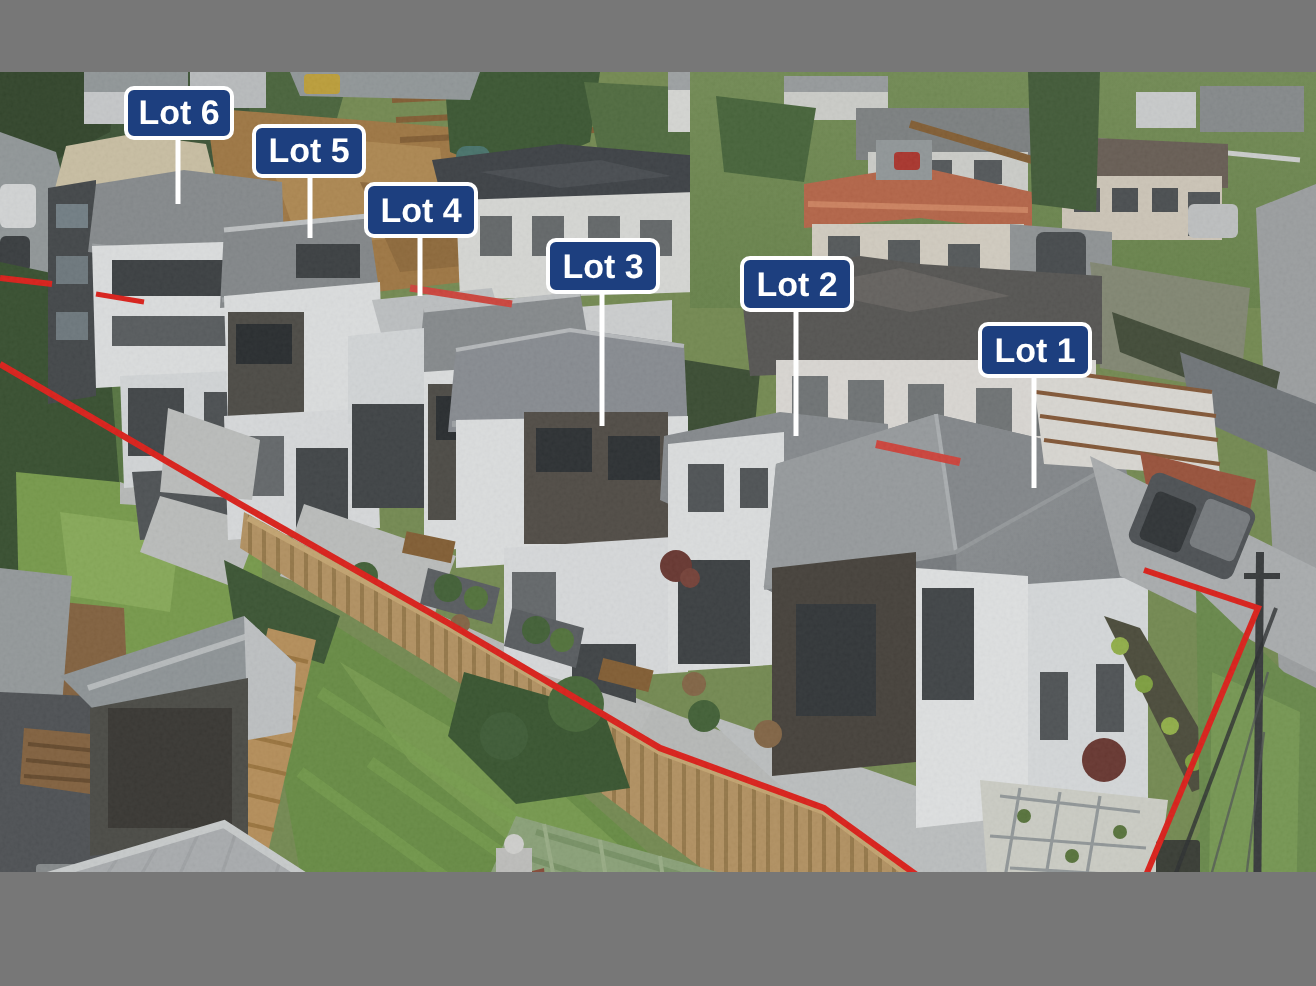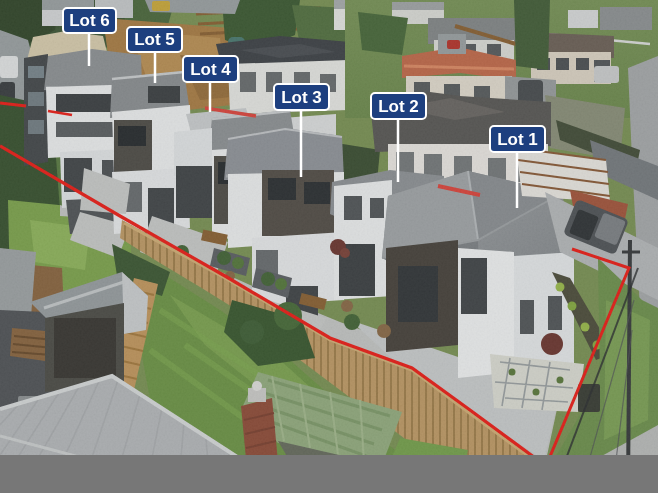--- a/index.html
+++ b/index.html
@@ -1,16 +1,16 @@
 <!DOCTYPE html>
 <html><head>
 <meta charset="utf-8">
 <style>
   html,body{margin:0;padding:0;background:#777;}
-  #scene{width:658px;height:455px;position:relative;overflow:hidden;font-family:"Liberation Sans",sans-serif;}
+  #scene{width:658px;height:400px;position:relative;overflow:hidden;font-family:"Liberation Sans",sans-serif;margin-top:36px;}
   svg{display:block;}
 </style>
 </head>
 <body>
 <div id="scene">
 <svg width="658" height="493" viewBox="0 0 658 493" xmlns="http://www.w3.org/2000/svg">
 <defs>
   <linearGradient id="lawnR" x1="0" y1="0" x2="0" y2="1">
     <stop offset="0" stop-color="#79935a"></stop>
           <stop offset="1" stop-color="#6e8a50"></stop>

